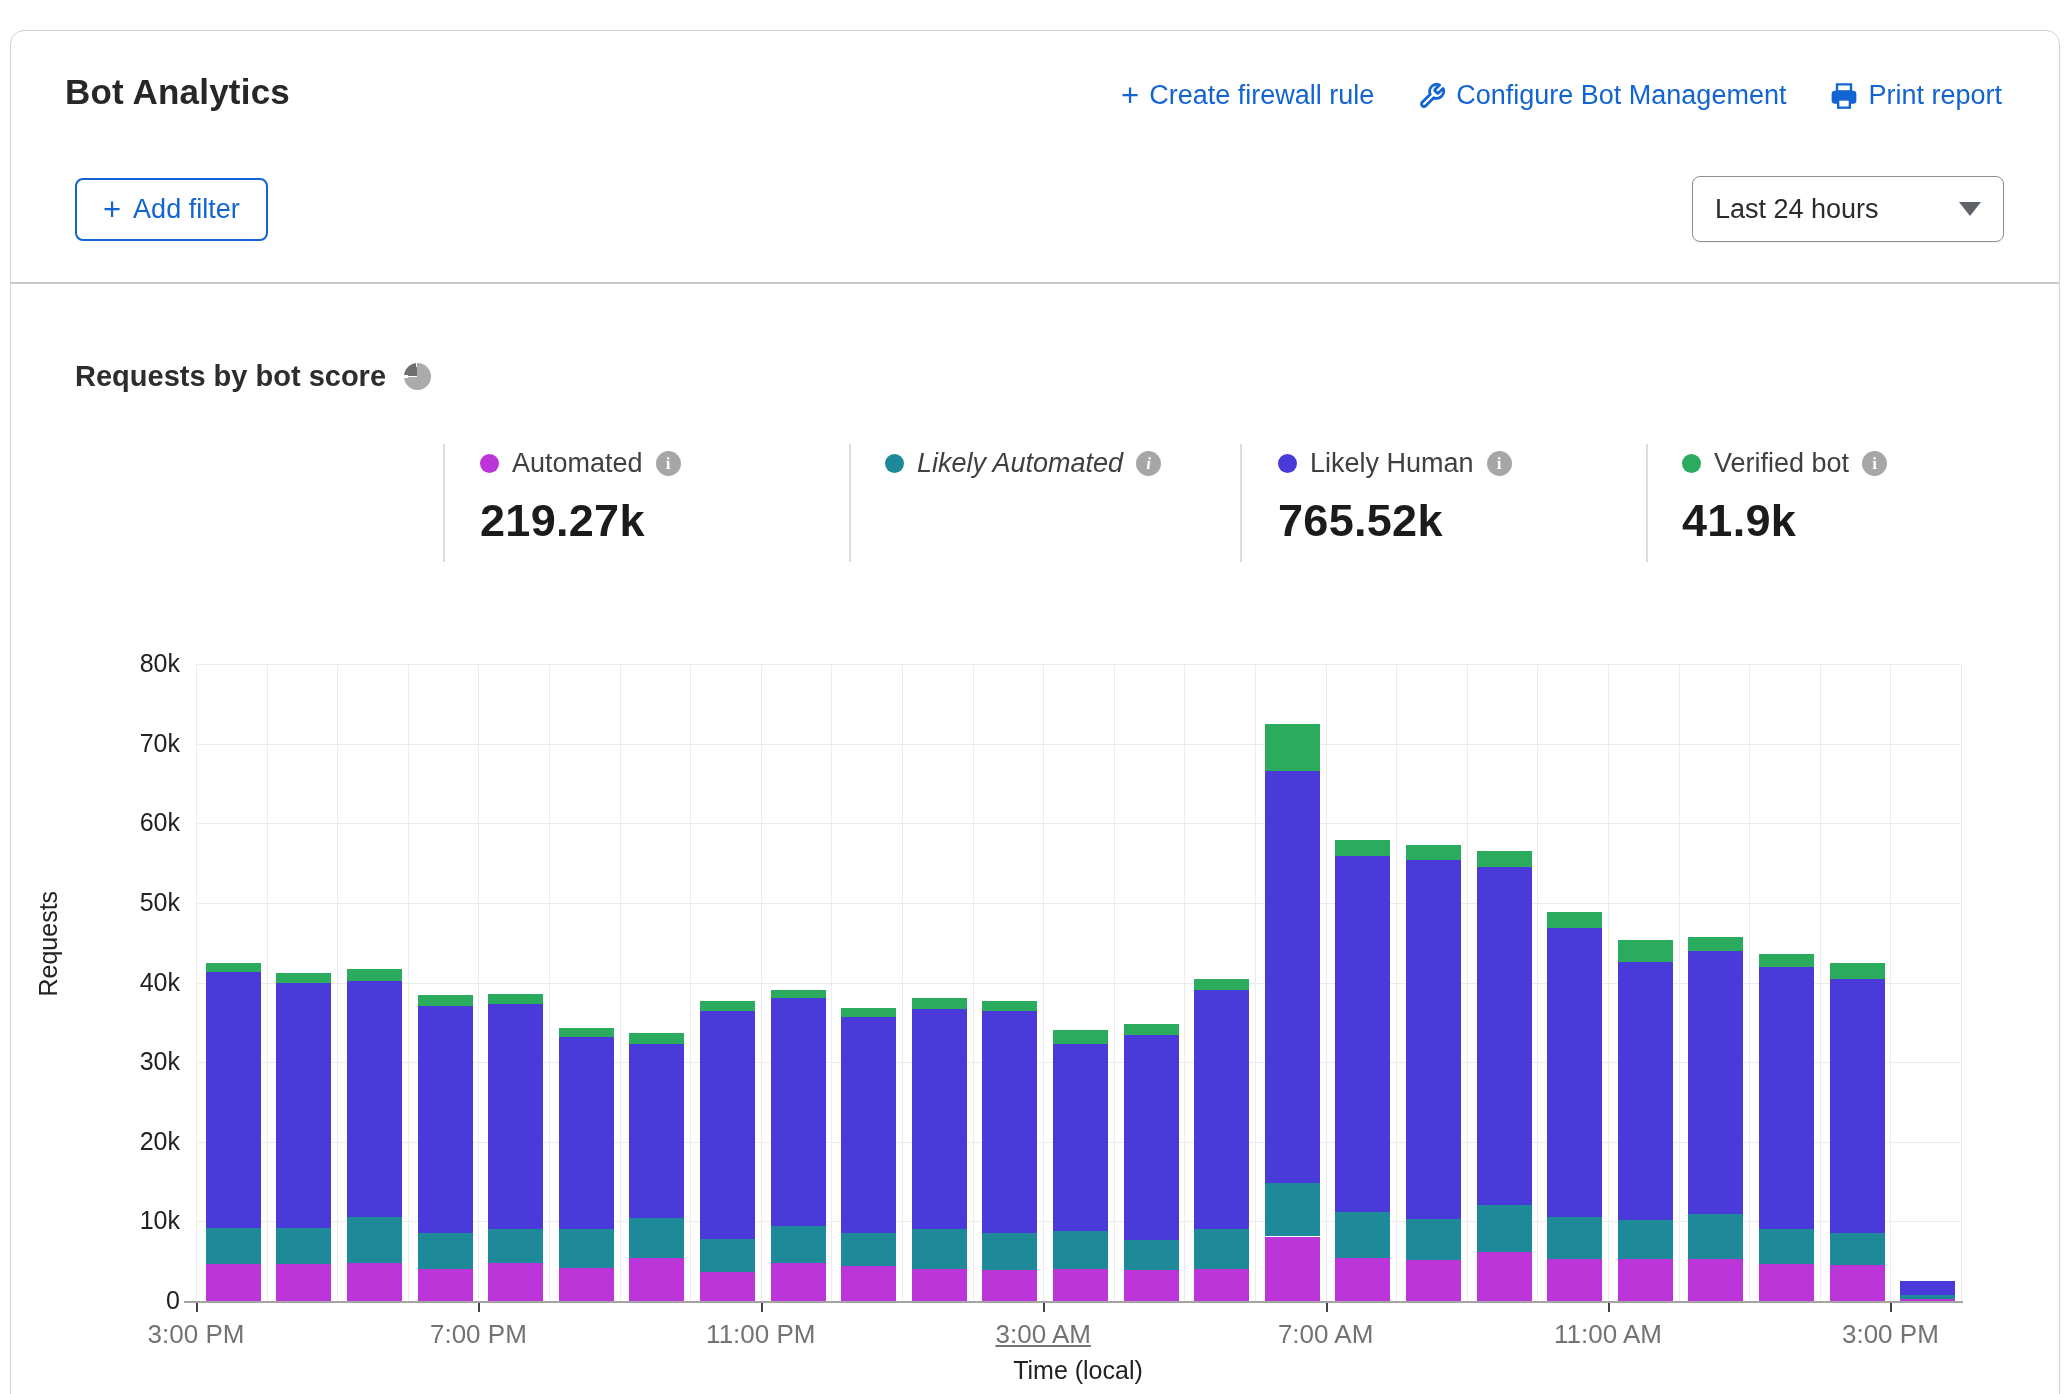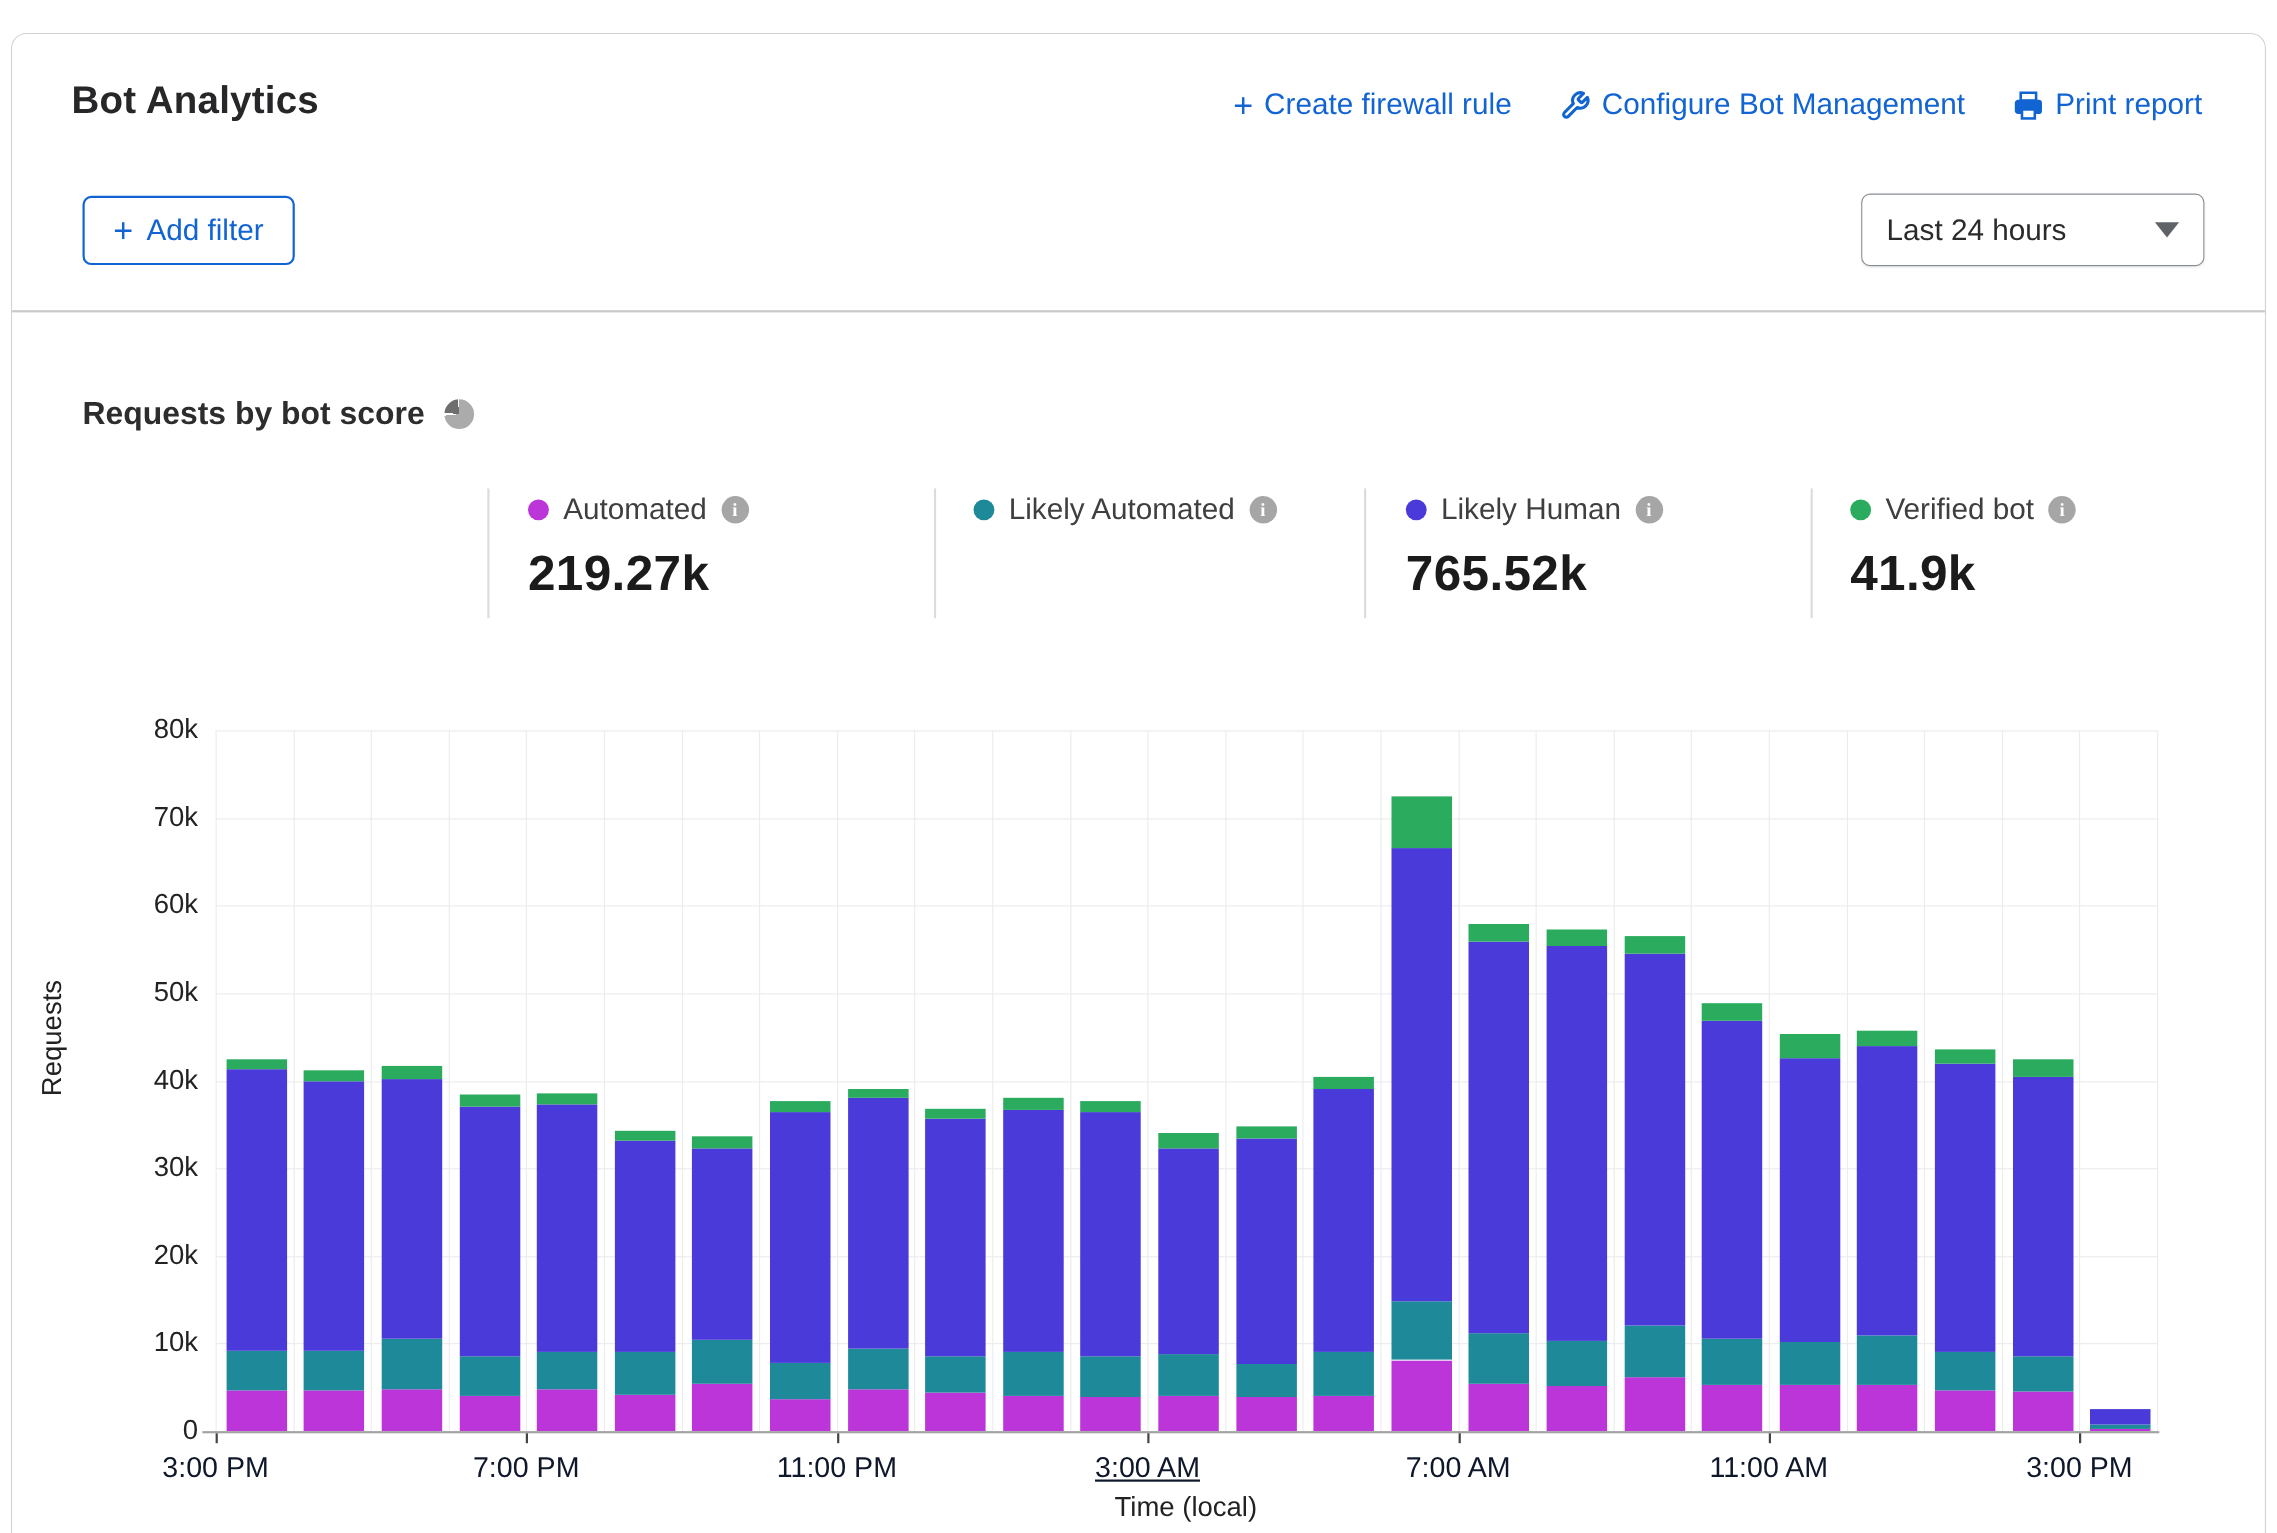--- a/index.html
+++ b/index.html
@@ -33,21 +33,21 @@
     font-size:17px; font-weight:700; display:flex; align-items:center; justify-content:center;
     font-family:"Liberation Serif", serif; }
   .stat .value { margin-top:16px; font-size:45px; font-weight:700; color:#1b1b1b; letter-spacing:.3px; }
   .stat-sep { position:absolute; top:-4px; width:0; height:118px; border-left:2px solid #dcdcdc; }
   #chart { position:absolute; left:0; top:0; width:2070px; height:1394px; pointer-events:none; }
   .gridline-h { position:absolute; border-top:1.5px solid #ececec; }
   .gridline-v { position:absolute; border-left:1.5px solid #ececec; }
   .axis-x { position:absolute; border-top:2px solid #a3a3a3; }
   .bar-seg { position:absolute; }
   .ytick { position:absolute; font-size:25px; color:#222; text-align:right; width:70px; }
-  .xtick { position:absolute; font-size:26px; color:#0f172a; text-align:center; width:160px; }
+  .xtick { position:absolute; font-size:26px; color:#737373; text-align:center; width:160px; }
   .tickmark { position:absolute; width:0; height:9px; border-left:2.5px solid #444; }
   .y-axis-title { position:absolute; left:48px; top:982px; transform:rotate(-90deg); transform-origin:left center;
     font-size:25px; color:#222; }
   .x-axis-title { position:absolute; left:998px; top:1356px; width:160px; text-align:center; font-size:25px; color:#222; }
 </style>
 </head>
 <body>
 
 <div class="card"></div>
 
@@ -98,21 +98,21 @@
 <div class="stats" id="stats-row">
 
     <div class="stat" style="left: 480px;">
       <div class="label-row">
         <span class="dot" style="background: rgb(187, 53, 217);"></span>
         <span>Automated</span>
         <span class="info">i</span>
       </div>
       <div class="value">219.27k</div>
     </div>
-    <div class="stat" style="left: 885px;">
+    <div class="stat" style="left: 885px; font-style: italic;">
       <div class="label-row">
         <span class="dot" style="background: rgb(30, 138, 153);"></span>
         <span>Likely Automated</span>
         <span class="info">i</span>
       </div>
     </div>
     <div class="stat" style="left: 1278px;">
       <div class="label-row">
         <span class="dot" style="background: rgb(74, 58, 217);"></span>
         <span>Likely Human</span>

